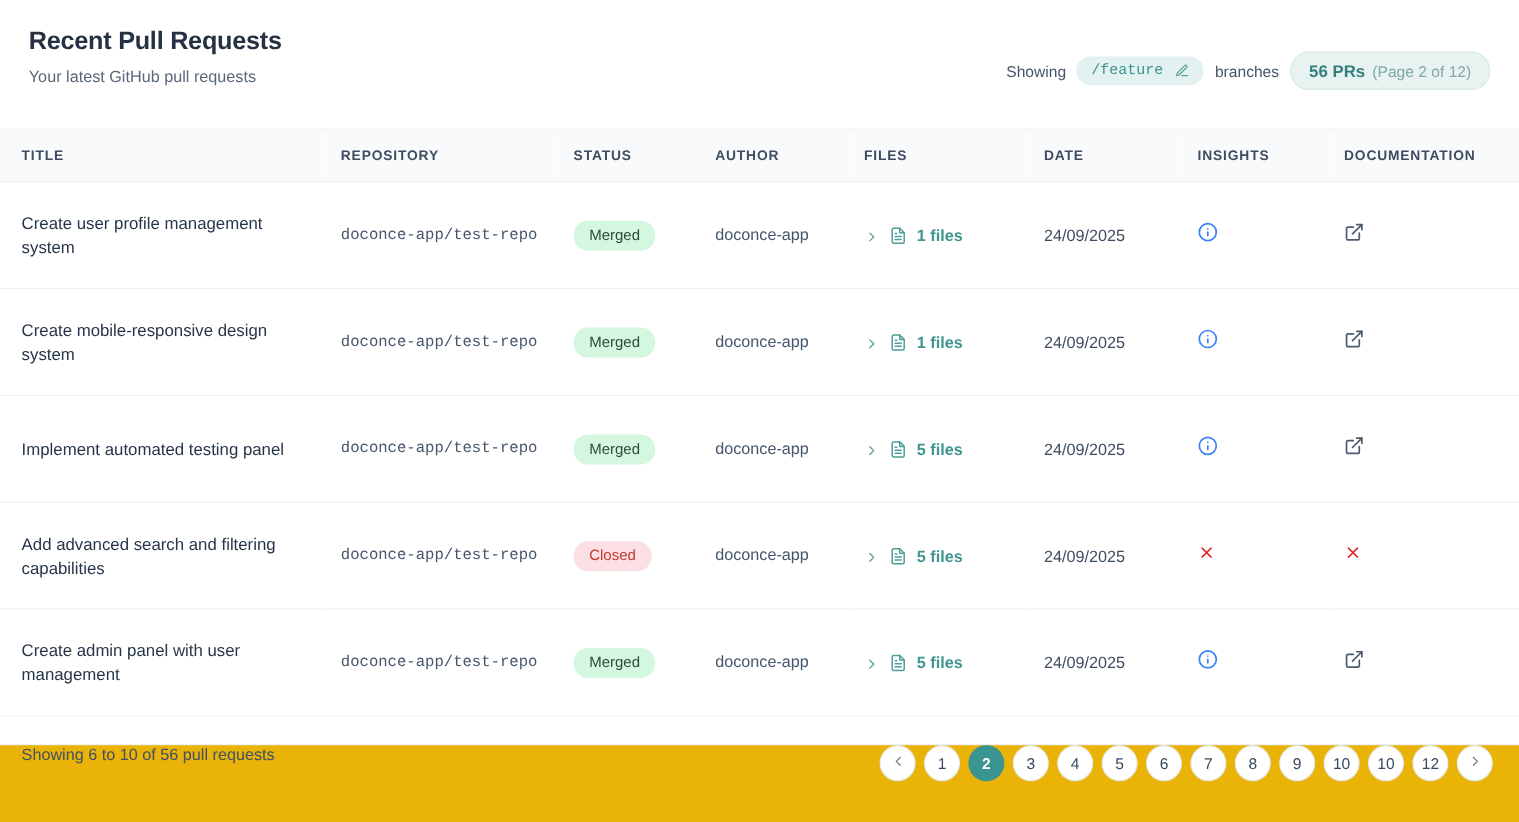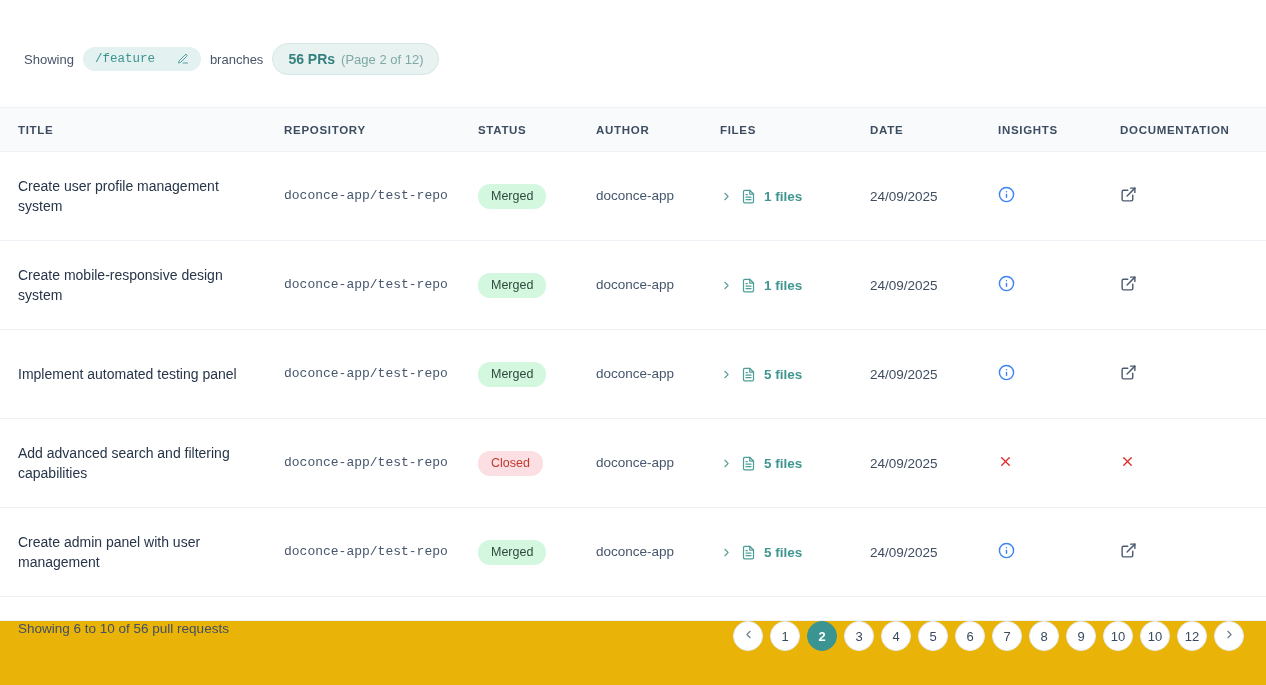--- a/index.html
+++ b/index.html
@@ -37,21 +37,21 @@
     line-height: 18px;
   }
   .header-right {
     display: flex;
     align-items: center;
     gap: 9px;
     margin-top: 21px;
   }
   .tracking-label { font-size: 13px; color: #475569; }
   .branch-chip {
-    display: inline-flex; align-items: center; gap: 22px;
+    display: inline-flex; align-items: center; gap: 10px;
     background: #e3f1f0;
     border-radius: 14px;
     padding: 5px 12px 5px 12px;
     font-family: "Liberation Mono", monospace;
     font-size: 12.5px;
     color: #3b9490;
   }
   .branch-chip .pencil { display:inline-flex; align-items:center; opacity:.85; }
   .prs-pill {
     display: inline-flex; align-items: baseline; gap: 6px;
@@ -122,21 +122,21 @@
     display: inline-block;
     border-radius: 12px;
     padding: 5px 13px;
     font-size: 12.5px;
     line-height: 15px;
     white-space: nowrap;
   }
   .badge.merged { background: #d4f7e0; color: #2f4a3d; }
   .badge.closed { background: #fcdfe3; color: #c0392f; }
 
-  .files-cell { display: flex; align-items: center; gap: 8px; }
+  .files-cell { display: flex; align-items: flex-end; gap: 8px; }
   .chev { display:inline-flex; align-items:center; color: #5b9d99; }
   .doc-ico { display:inline-flex; align-items:center; color:#4d9e97; }
   .files-text { font-size: 13.5px; font-weight: bold; color: #3f9690; }
 
   .icon-cell { }
   .info-ico { display:inline-flex; color: #3b82f6; }
   .x-ico { display:inline-flex; color: #dc2626; }
   .ext-ico { display:inline-flex; color: #4b5b70; }
 
   
@@ -165,20 +165,24 @@
   }
   .pbtn.active { background: #3a9491; border-color: #3a9491; color: #ffffff; font-weight: bold; }
   .pbtn.nav { color: #6b7b8e; }
 </style>
 </head>
 <body>
 
 <div class="page">
 
   <div class="header">
+    <div>
+      <div class="page-title">Recent Pull Requests</div>
+      <div class="page-subtitle">Your latest GitHub pull requests</div>
+    </div>
 
     <div class="header-right">
       <span class="tracking-label">Showing</span>
 
       <span class="branch-chip">
         <span>/feature</span>
         <span class="pencil">
           <svg width="12" height="12" viewBox="0 0 24 24" fill="none" stroke="currentColor" stroke-width="2" stroke-linecap="round" stroke-linejoin="round">
               <path d="M12 20h9"></path>
               <path d="M16.5 3.5a2.12 2.12 0 013 3L7 19l-4 1 1-4 12.5-12.5z"></path>

